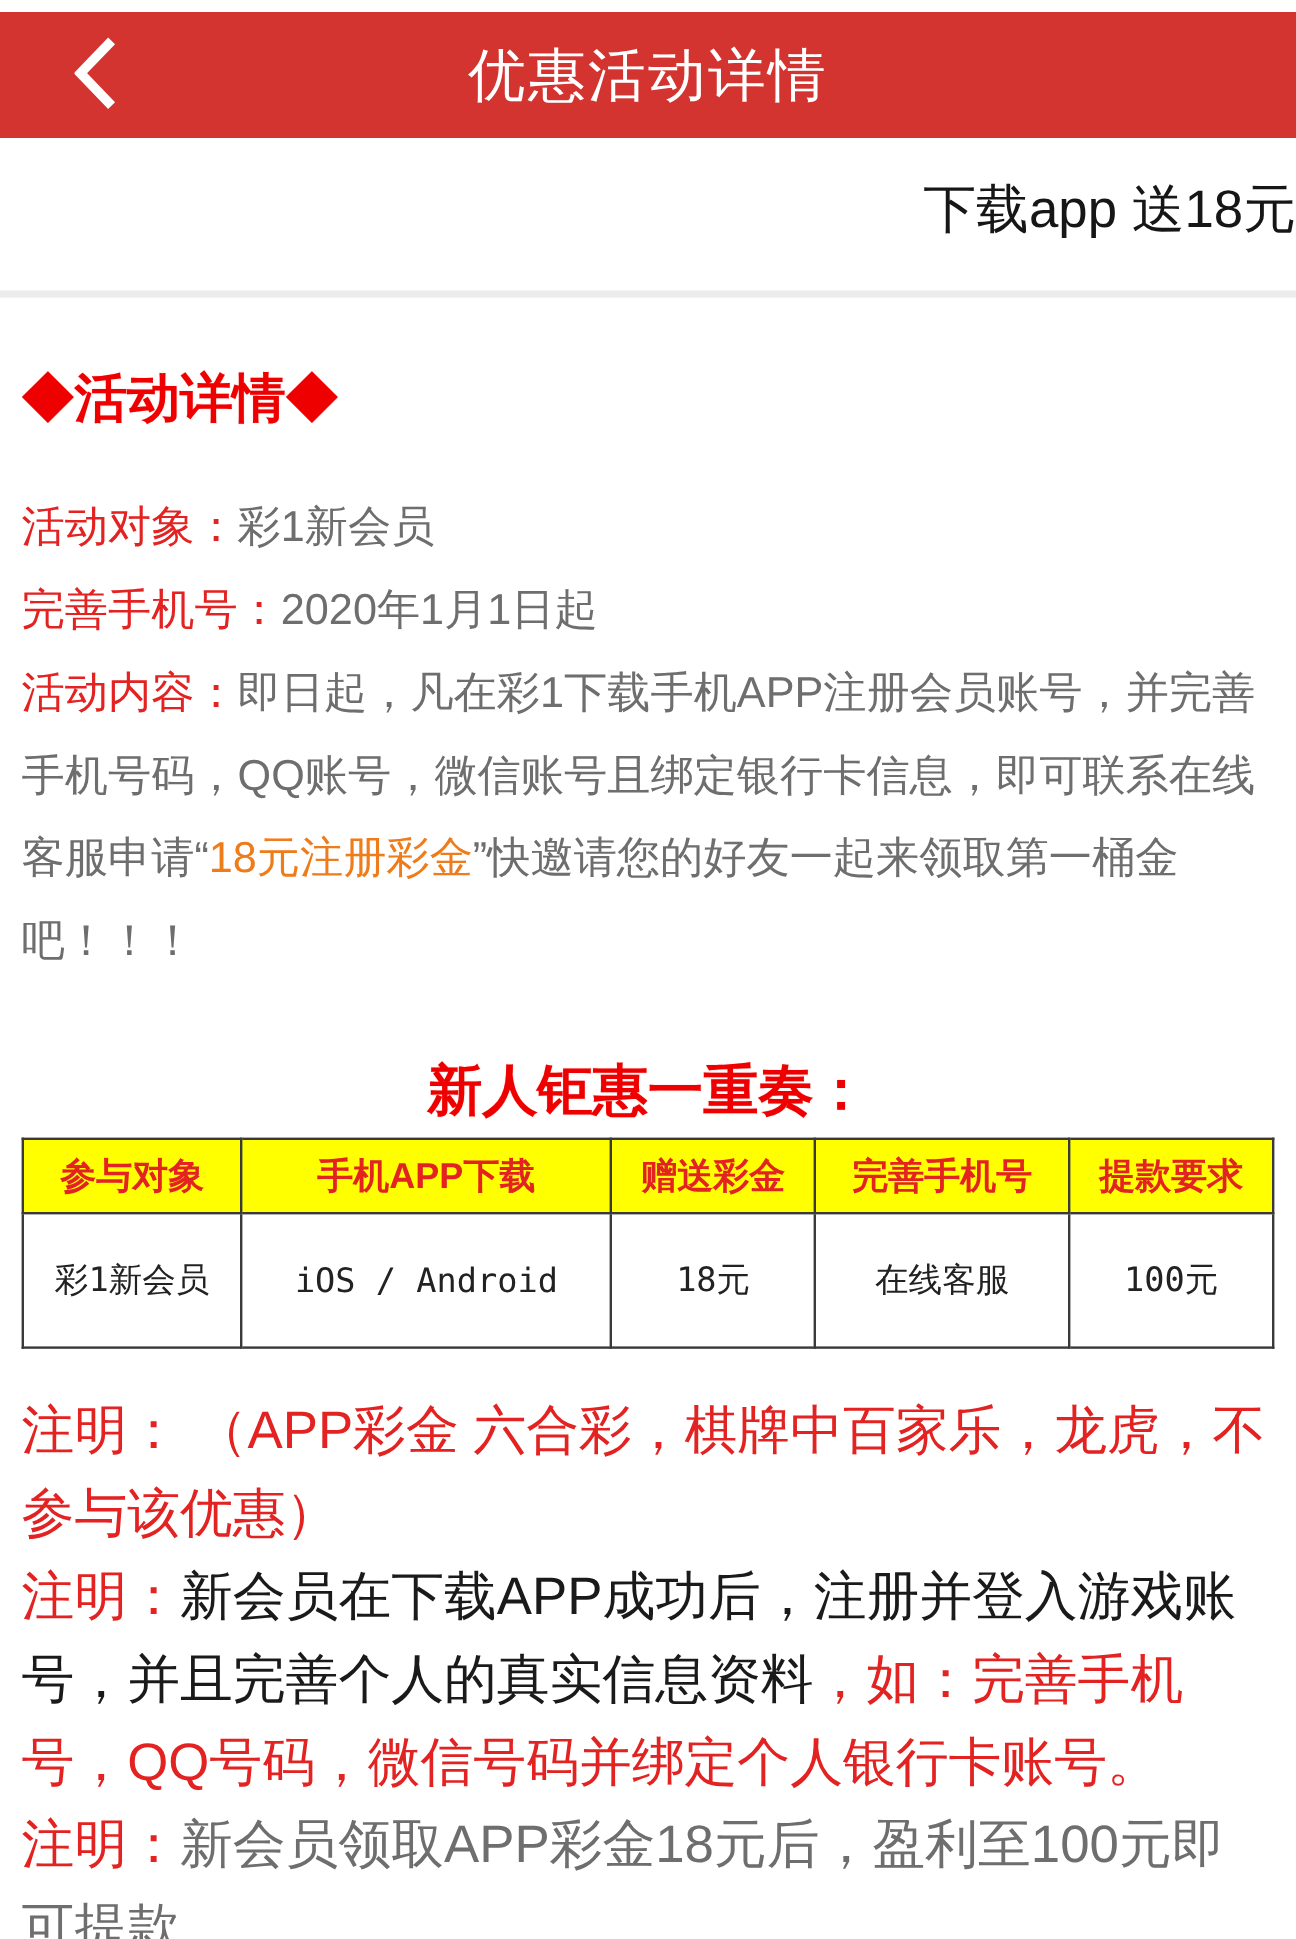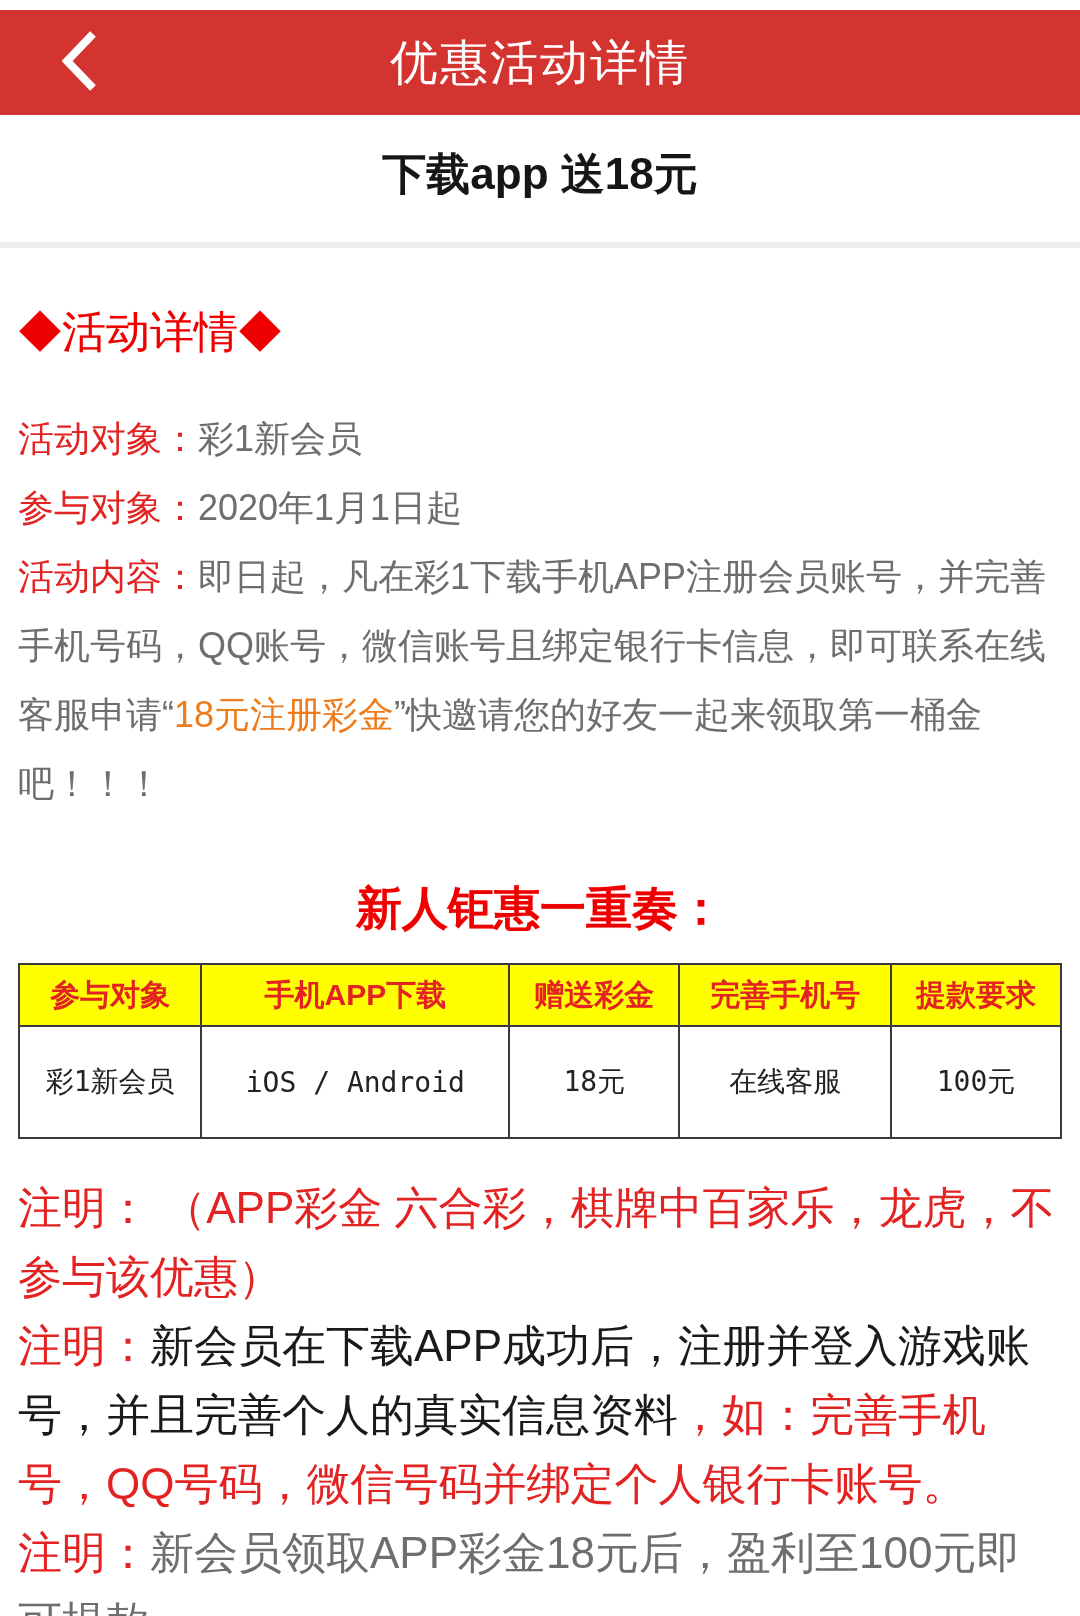--- a/index.html
+++ b/index.html
@@ -12,48 +12,48 @@
     height:105px; background:#d4342f; position:relative;
     display:flex; align-items:center; justify-content:center;
   }
   .back-button {
     position:absolute; left:40px; top:0; height:105px; width:80px;
     display:flex; align-items:center; justify-content:center; cursor:pointer;
     background:transparent; border:none;
   }
   .header-title { color:#ffffff; font-size:48px; letter-spacing:2px;text-align:center; }
 
-  .subtitle-area { padding:30px 0 38px 0; text-align:center;font-weight:bold; }
+  .subtitle-area { padding:30px 0 38px 0; text-align:right; }
   .subtitle-text { font-size:44px; color:#161616; }
 
   .separator { height:6px; background:#ececec; width:100%; }
 
   .content { padding:0 18px; }
 
   .section-heading {
-    margin-top:55px; font-size:44px; font-weight:normal; color:#ef0000;
+    margin-top:55px; font-size:44px; font-weight:bold; color:#ef0000;
     text-shadow:0 0 1px rgba(230,0,0,.35);
   }
 
   .rich-block { margin-top:42px; font-size:36px; line-height:69px; }
   .rich-row { display:block; }
 
   .seg-red    { color:#e32222; }
   .seg-gray   { color:#6e6e6e; }
   .seg-black  { color:#1a1a1a; }
   .seg-orange { color:#ef7c1b; }
 
   .promo-heading {
     margin-top:60px; font-size:46px; font-weight:bold; color:#ef0000;
     text-shadow:0 0 1px rgba(230,0,0,.35);
     text-align:center;
   }
 
   .promo-table {
-    width:100%; margin-top:23px; border-collapse:collapse;
+    width:100%; margin-top:8px; border-collapse:collapse;
     border:2px solid #84cc16;
   }
   .promo-table th {
     background:#ffff00; color:#e32222; font-weight:bold; font-size:30px;
     height:62px; border:2px solid #3a3a3a; text-align:center;
   }
   .promo-table td {
     height:112px; border:2px solid #3a3a3a; text-align:center;
     font-size:28px; color:#222222;
     font-family:"DejaVu Sans Mono", monospace;
@@ -82,21 +82,21 @@
 </div>
 
 <div class="separator"></div>
 
 <div class="content">
 
   <div class="section-heading">◆活动详情◆</div>
 
   <div class="rich-block">
     <div class="rich-row"><span class="seg-red">活动对象：</span><span class="seg-gray">彩1新会员</span></div>
-    <div class="rich-row"><span class="seg-red">参与对象：</span><span class="seg-gray">2020年1月1日起</span></div>
+    <div class="rich-row"><span class="seg-red">完善手机号：</span><span class="seg-gray">2020年1月1日起</span></div>
     <div class="rich-row"><span class="seg-red">活动内容：</span><span class="seg-gray">即日起，凡在彩1下载手机APP注册会员账号，并完善手机号码，QQ账号，微信账号且绑定银行卡信息，即可联系在线客服申请“</span><span class="seg-orange">18元注册彩金</span><span class="seg-gray">”快邀请您的好友一起来领取第一桶金吧！！！</span></div>
   </div>
 
   <div class="promo-heading">新人钜惠一重奏：</div>
 
   <table class="promo-table">
     <thead>
       <tr>
         <th>参与对象</th>
         <th>手机APP下载</th>

